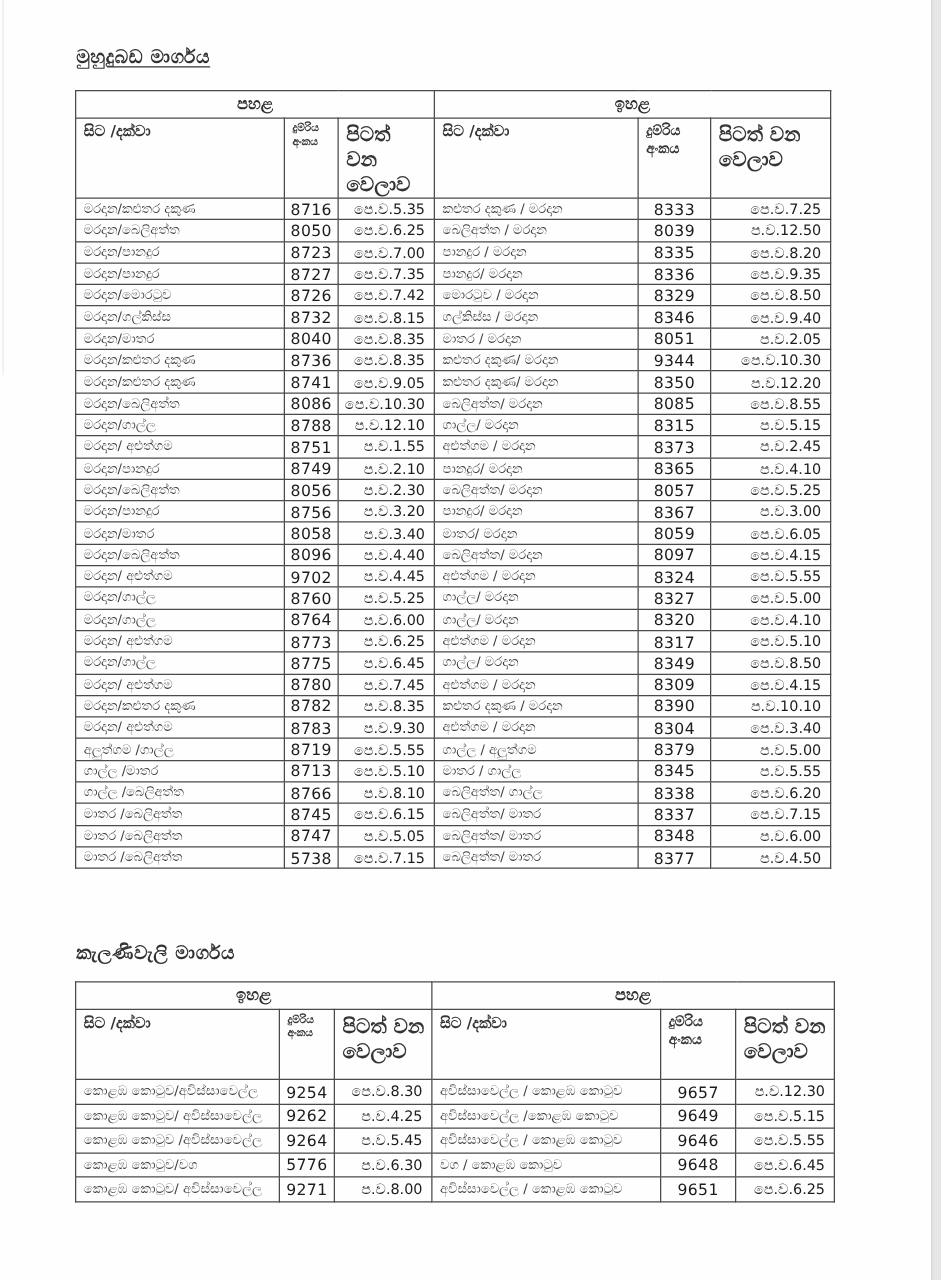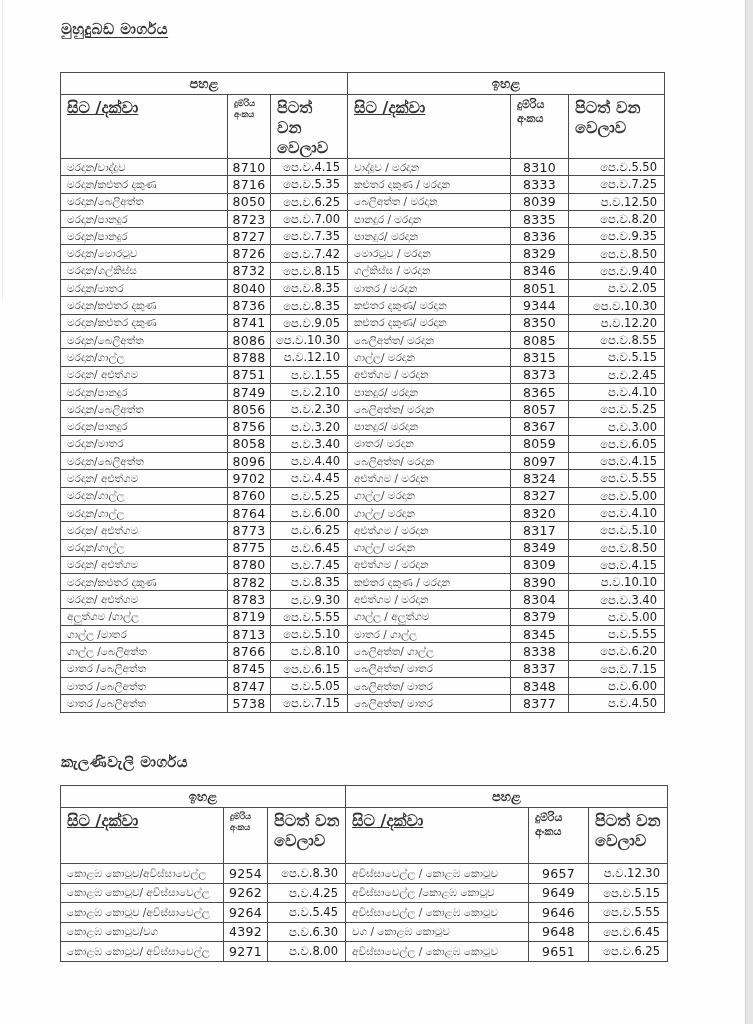--- a/index.html
+++ b/index.html
@@ -6,36 +6,36 @@
   html,body { width:753px; height:1024px; background:#ffffff; overflow:hidden;
     font-family:"DejaVu Sans","Liberation Sans",sans-serif; }
   .page { position:relative; width:753px; height:1024px; background:#fefefe; }
   .edge-strip { position:absolute; top:0; right:0; width:8px; height:1024px;
     background:#e6e6e6; border-left:1px solid #d4d4d4; }
   .left-edge { position:absolute; top:0; left:2px; width:1px; height:300px; background:#ececec; }
 
   .section-title { position:absolute; left:61px; font-size:15px; font-weight:bold;
     color:#333; letter-spacing:0.5px; }
   .section-title.u { text-decoration:underline; text-underline-offset:3px; }
-  #title1 { top:20px; }
+  #title1 { top:36px; }
   #title2 { top:753px; }
 
   table { border-collapse:collapse; table-layout:fixed; position:absolute; left:60px;
     background:#fefefe;padding-left:20px; }
   #table1 { top:72px; width:604px; }
   #table2 { top:785px; width:607px; }
   th, td { border:1px solid #4a4a4a; overflow:hidden; }
 
   tr.dir-row th { height:22px; font-size:13px; font-weight:bold; color:#2e2e2e;
     text-align:center; vertical-align:middle; }
   tr.col-row th { vertical-align:top; text-align:left; padding:3px 5px 0 6px;
     font-weight:bold; color:#353535; }
   #table1 tr.col-row th { height:48px; }
   #table2 tr.col-row th { height:56px; }
-  th.route-h { font-size:16px;text-decoration:underline; }
+  th.route-h { font-size:12px; }
   th.num-h { font-size:11px; line-height:1.25; }
   th.num-h.small { font-size:8.5px; line-height:1.3; }
   th.time-h { font-size:16px; line-height:1.25; }
 
   tbody td { color:#3c3c3c; }
   #table1 tbody td { height:17.3px; }
   #table2 tbody td { height:19.5px; }
   td.route { font-size:10.5px; text-align:left; padding:0 4px 0 6px; white-space:nowrap; }
   td.number { font-size:12.5px; text-align:center; color:#1c1c1c; letter-spacing:0.3px; }
   td.time { font-size:11.5px; text-align:right; padding-right:7px; color:#1c1c1c;
@@ -67,28 +67,20 @@
         <th class="route-h">සිට /දක්වා</th>
         <th class="num-h small">දුම්රිය අංකය</th>
         <th class="time-h">පිටත් වන වෙලාව</th>
         <th class="route-h">සිට /දක්වා</th>
         <th class="num-h">දුම්රිය අංකය</th>
         <th class="time-h">පිටත් වන වෙලාව</th>
       </tr>
     </thead>
     <tbody>
         <tr>
-          <td class="route">මරදාන/වාද්දුව</td>
-          <td class="number">8710</td>
-          <td class="time">පෙ.ව.4.15</td>
-          <td class="route">වාද්දුව / මරදාන</td>
-          <td class="number">8310</td>
-          <td class="time">පෙ.ව.5.50</td>
-        </tr>
-        <tr>
           <td class="route">මරදාන/කළුතර දකුණ</td>
           <td class="number">8716</td>
           <td class="time">පෙ.ව.5.35</td>
           <td class="route">කළුතර දකුණ / මරදාන</td>
           <td class="number">8333</td>
           <td class="time">පෙ.ව.7.25</td>
         </tr>
         <tr>
           <td class="route">මරදාන/බෙලිඅත්ත</td>
           <td class="number">8050</td>
@@ -377,21 +369,21 @@
         <tr>
           <td class="route">කොළඹ කොටුව /අවිස්සාවෙල්ල</td>
           <td class="number">9264</td>
           <td class="time">ප.ව.5.45</td>
           <td class="route">අවිස්සාවෙල්ල / කොළඹ කොටුව</td>
           <td class="number">9646</td>
           <td class="time">පෙ.ව.5.55</td>
         </tr>
         <tr>
           <td class="route">කොළඹ කොටුව/වග</td>
-          <td class="number">4392</td>
+          <td class="number">5776</td>
           <td class="time">ප.ව.6.30</td>
           <td class="route">වග / කොළඹ කොටුව</td>
           <td class="number">9648</td>
           <td class="time">පෙ.ව.6.45</td>
         </tr>
         <tr>
           <td class="route">කොළඹ කොටුව/ අවිස්සාවෙල්ල</td>
           <td class="number">9271</td>
           <td class="time">ප.ව.8.00</td>
           <td class="route">අවිස්සාවෙල්ල / කොළඹ කොටුව</td>

